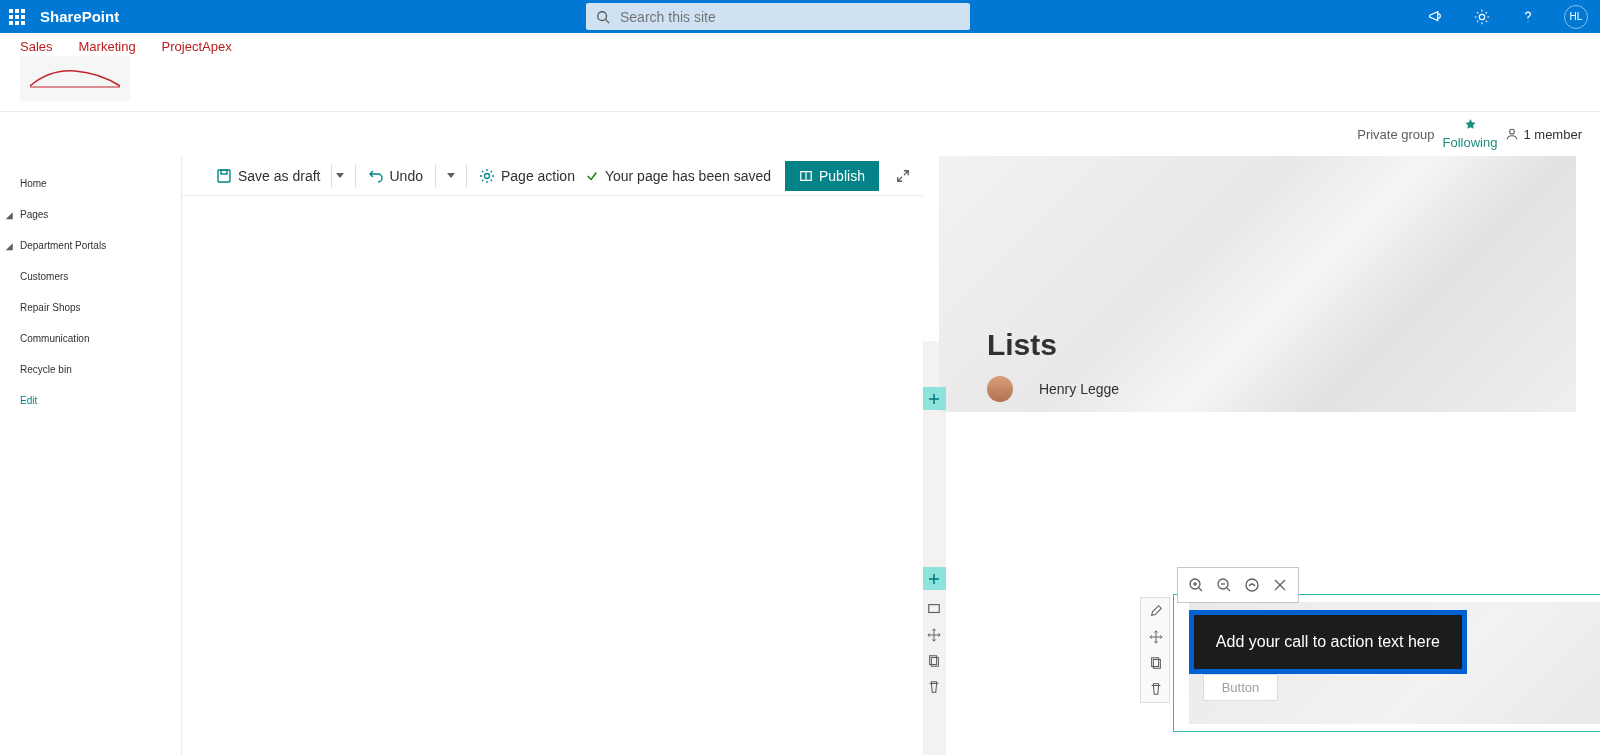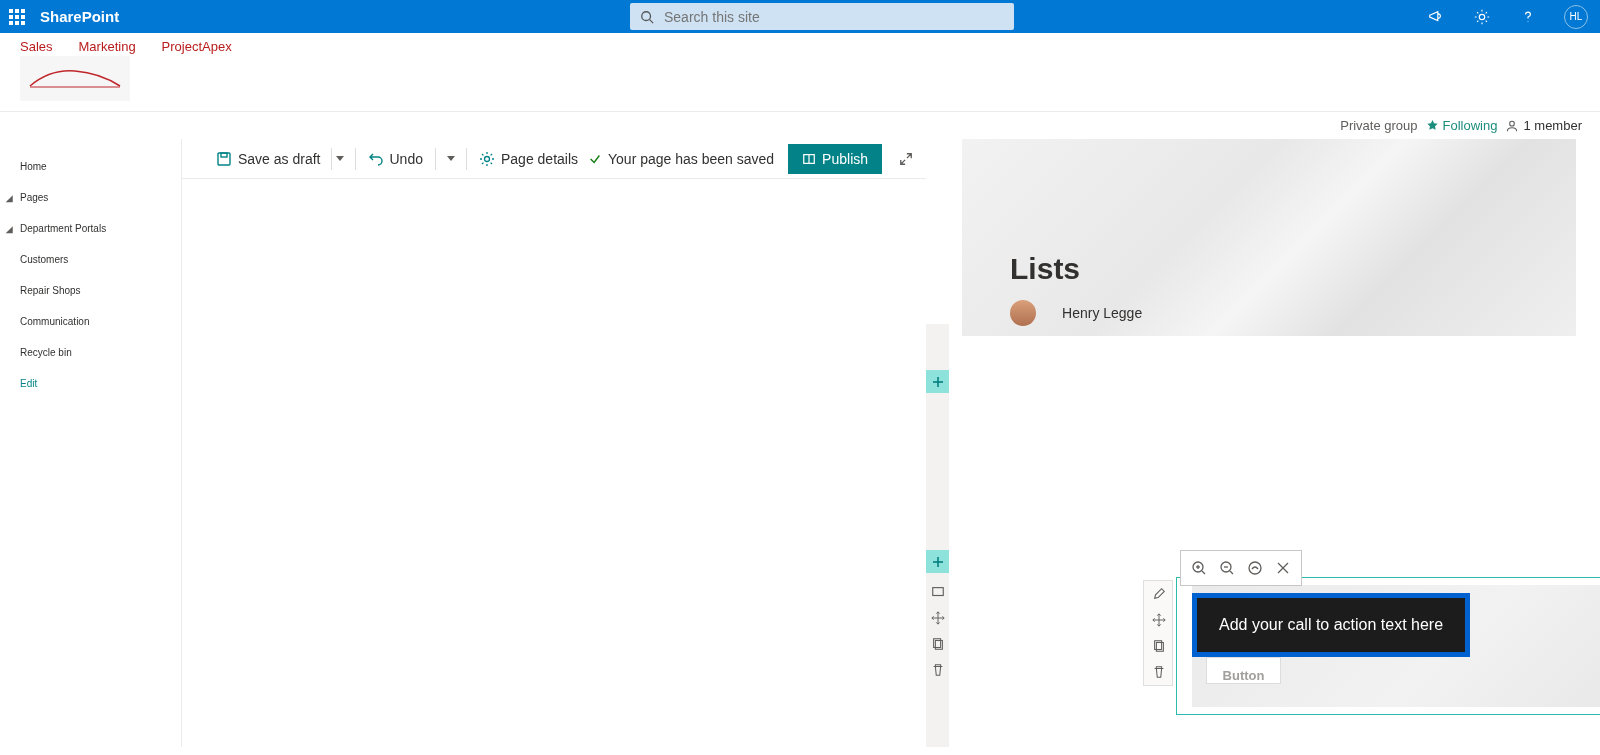--- a/index.html
+++ b/index.html
@@ -4,40 +4,40 @@
 <style>
   * { box-sizing: border-box; margin: 0; padding: 0; font-family: "Segoe UI", Arial, sans-serif; }
   body { width:1600px; height:755px; overflow:hidden; background:#fff; font-size:14px; color:#323130; }
 
   
   .suite-bar { height:33px; background:#0078d4; display:flex; align-items:center; color:#fff; }
   .waffle { width:34px; display:flex; align-items:center; justify-content:center; cursor:pointer; }
   .waffle-grid { display:grid; grid-template-columns:repeat(3,4px); grid-template-rows:repeat(3,4px); gap:2px; }
   .waffle-grid span { background:#fff; width:4px; height:4px; }
   .app-name { font-weight:600; font-size:15px; margin-left:6px; cursor:pointer; }
-  .search-wrap { flex:0 0 auto; margin-left:auto; margin-right:auto; position:absolute; left:630px; width:384px; }
+  .search-wrap { flex:0 0 auto; margin-left:auto; margin-right:auto; position:absolute; left:586px; width:384px; }
   .search-box { width:384px; height:27px; background:#cfe2f3; border-radius:2px; display:flex; align-items:center; padding:0 10px; color:#444; }
   .search-box svg { width:14px; height:14px; stroke:#555; fill:none; margin-right:10px; flex:none; }
   .search-box input { border:none; background:transparent; outline:none; width:100%; font-size:14px; color:#333; }
   .suite-right { margin-left:auto; display:flex; align-items:center; gap:26px; padding-right:12px; }
   .suite-right .icon-btn { width:20px; height:20px; display:flex; align-items:center; justify-content:center; cursor:pointer; }
   .suite-right svg { stroke:#fff; fill:none; }
   .persona { width:24px; height:24px; border-radius:50%; border:1px solid #8dc1e8; display:flex; align-items:center; justify-content:center; font-size:10px; color:#fff; cursor:pointer; }
 
   
   .hub { padding:6px 20px 10px; border-bottom:1px solid #edebe9; }
   .hub-links { display:flex; gap:26px; font-size:13px; margin-bottom:2px; }
   .hub-links span { color:#b91c1c; cursor:pointer; }
   .logo-box { width:110px; height:45px; background:#f6f6f6; display:flex; align-items:center; justify-content:center; }
   .logo-box svg { width:100px; height:30px; }
 
   
   .info-bar { display:flex; justify-content:flex-end; align-items:center; gap:8px; padding:6px 18px; font-size:13px; }
   .info-bar .grp { color:#605e5c; }
-  .info-bar .follow { color:#1b8e7d; display:flex; align-items:center; gap:4px; cursor:pointer; }
+  .info-bar .follow { color:#1b8e7d; display:flex; align-items:center; gap:4px; cursor:pointer;flex-direction:column; }
   .info-bar .members { display:flex; align-items:center; gap:4px; cursor:pointer; }
 
   .main-wrap { display:flex; height:calc(755px - 33px - 81px - 33px); }
 
   
   .left-nav { width:182px; border-right:1px solid #edebe9; padding-top:12px; font-size:10px; }
   .left-nav .item { padding:10px 20px; cursor:pointer; color:#323130; position:relative; }
   .left-nav .item.chev::before { content:""; position:absolute; left:6px; top:16px; width:0;height:0; border-left:5px solid transparent; border-right:5px solid transparent; border-top:5px solid #605e5c; transform:rotate(-45deg); }
   .left-nav .accent { color:#038387; }
 
@@ -48,21 +48,21 @@
   .chev-split { width:18px; display:flex; align-items:center; justify-content:center; border-left:1px solid #ddd; height:22px; cursor:pointer; }
   .chev-split::after { content:""; width:0;height:0;border-left:4px solid transparent;border-right:4px solid transparent;border-top:5px solid #605e5c; }
   .cmd-sep { width:1px; height:22px; background:#ddd; margin:0 2px; }
   .cmd-right { margin-left:auto; display:flex; align-items:center; gap:14px; }
   .saved { color:#323130; display:flex; align-items:center; gap:6px; font-size:14px; }
   .saved svg { stroke:#107c10; }
   .publish-btn { background:#038387; color:#fff; height:30px; padding:0 14px; display:flex; align-items:center; gap:6px; cursor:pointer; font-size:14px; }
   .expand-btn { width:20px; cursor:pointer; display:flex; align-items:center; justify-content:center; }
 
   .canvas { flex:1; position:relative; overflow:auto; background:#fff; }
-  .hero { height:197px; background:linear-gradient(135deg,#f2f2f2 0%,#e8e8e8 40%,#f5f5f5 55%,#e2e2e2 70%,#efefef 100%); position:relative; padding-left:48px; margin:0 24px 0 36px; }
+  .hero { height:256px; background:linear-gradient(135deg,#f2f2f2 0%,#e8e8e8 40%,#f5f5f5 55%,#e2e2e2 70%,#efefef 100%); position:relative; padding-left:48px; margin:0 24px 0 16px; }
   .hero .title { position:absolute; bottom:50px; font-size:30px; font-weight:600; color:#323130; }
   .author { position:absolute; bottom:10px; display:flex; align-items:center; gap:26px; }
   .author .avatar { width:26px; height:26px; border-radius:50%; background:linear-gradient(#d9a07a,#b07050); display:flex; align-items:center; justify-content:center; font-size:9px; color:#fff; }
   .author .name { font-size:14px; color:#323130; }
 
   
   .img-toolbar { position:absolute; left:254px; top:411px; height:36px; background:#fff; border:1px solid #c8c6c4; display:flex; align-items:center; gap:12px; padding:0 10px; z-index:5; }
   .img-toolbar svg { width:16px; height:16px; stroke:#605e5c; fill:none; cursor:pointer; }
 
   
@@ -75,21 +75,21 @@
 
   
   .wprail { position:absolute; left:217px; top:441px; width:30px; background:#faf9f8; border:1px solid #e1dfdd; }
   .wprail .rail-ico { width:30px; height:26px; }
 
   
   .section-outline { position:absolute; left:250px; top:438px; width:984px; height:138px; border:1px solid #2bbbad; }
   .cta-wp { position:absolute; left:266px; top:446px; width:950px; height:122px; background:linear-gradient(135deg,#eaeaea 0%,#f2f2f2 30%,#e4e4e4 60%,#efefef 100%); }
   .cta-focus { position:absolute; left:266px; top:454px; width:278px; height:64px; border:5px solid #0062d1; background:#1c1c1c; display:flex; align-items:center; justify-content:center; padding:0 12px; }
   .cta-focus span { color:#fff; font-size:16px; }
-  .cta-btn-ph { position:absolute; left:280px; top:518px; width:75px; height:27px; background:#fff; border:1px solid #ddd; display:flex; align-items:flex-end; justify-content:center; color:#a19f9d; font-size:13px;font-weight:bold; }
+  .cta-btn-ph { position:absolute; left:280px; top:518px; width:75px; height:27px; background:#fff; border:1px solid #ddd; display:flex; align-items:center; justify-content:center; color:#a19f9d; font-size:13px; }
 </style>
 </head>
 <body>
 
 <div class="suite-bar">
   <div class="waffle">
     <div class="waffle-grid">
       <span></span>
         <span></span>
         <span></span>
@@ -195,21 +195,21 @@
         <span>Undo</span>
       </div>
       <div class="cmd-sep"></div>
       <div class="chev-split" style="border:none"></div>
       <div class="cmd-sep"></div>
       <div class="cmd-btn">
         <svg viewBox="0 0 16 16">
             <circle cx="8" cy="8" r="2.5" stroke-width="1.3"></circle>
             <path d="M8 1v2M8 13v2M1 8h2M13 8h2M3 3l1.4 1.4M11.6 11.6L13 13M3 13l1.4-1.4M11.6 4.4L13 3" stroke-width="1.3"></path>
           </svg>
-        <span>Page details</span>
+        <span>Page action</span>
       </div>
 
       <div class="cmd-right">
         <div class="saved">
           <svg width="14" height="14" viewBox="0 0 16 16">
               <path d="M3 8 L7 12 L13 4" stroke-width="1.6" fill="none"></path>
             </svg>
           <span>Your page has been saved</span>
         </div>
         <div class="publish-btn">

